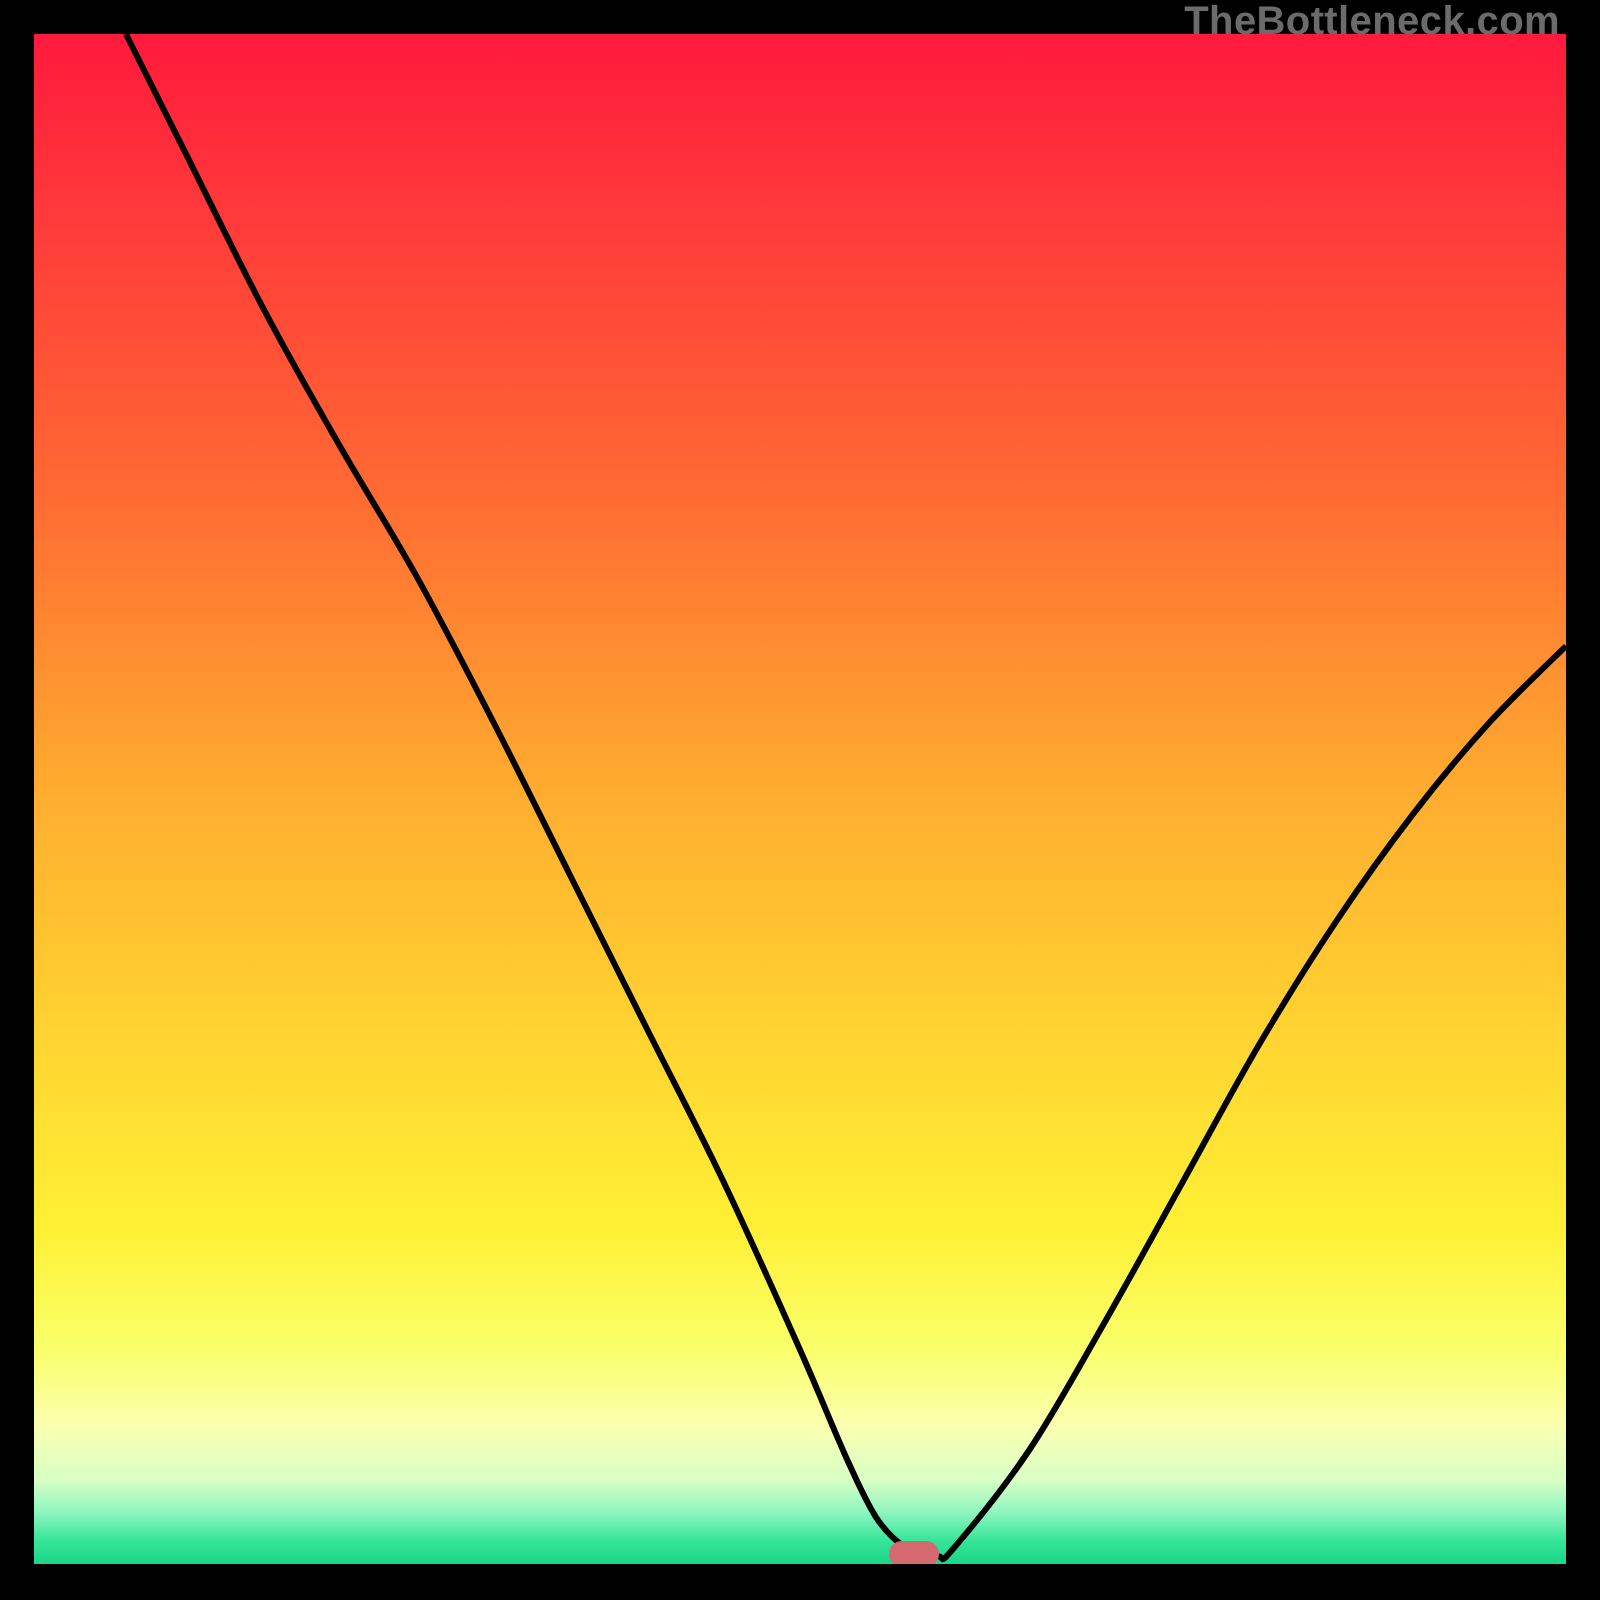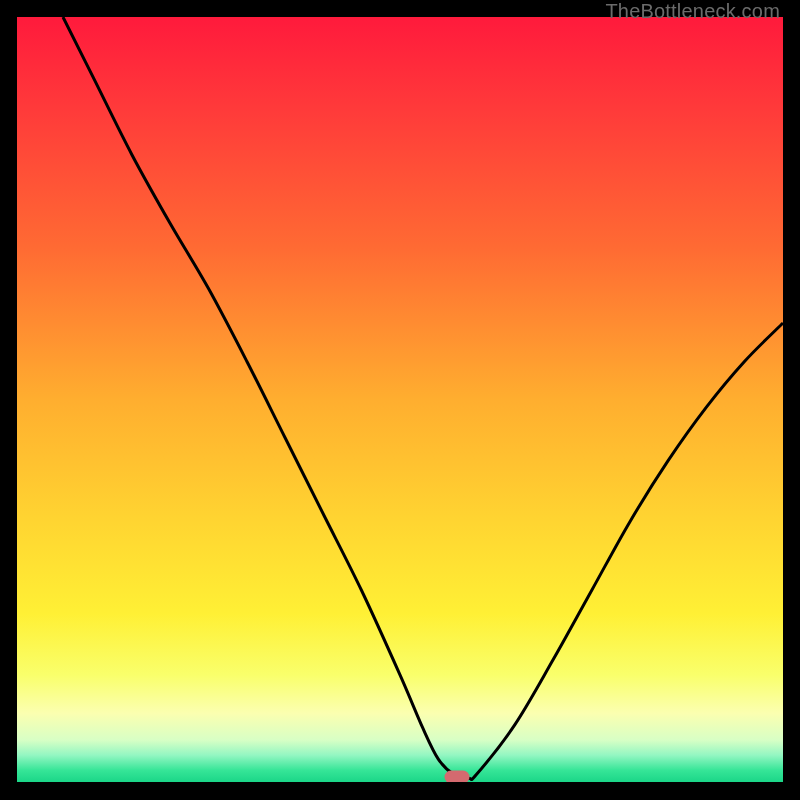--- a/index.html
+++ b/index.html
@@ -40,21 +40,21 @@
     width: 25px;
     height: 13px;
     border-radius: 7px;
     transform: translate(-50%, -50%);
   }
   .watermark {
     position: absolute;
     top: 0px;
     right: 20px;
     font-size: 20px;
-    font-weight: 400;
+    font-weight: 700;
     color: #6b6b6b;
     letter-spacing: 0.2px;
   }
 </style>
 </head>
 <body>
 
 <div class="stage">
 
   <div class="plot-area">

